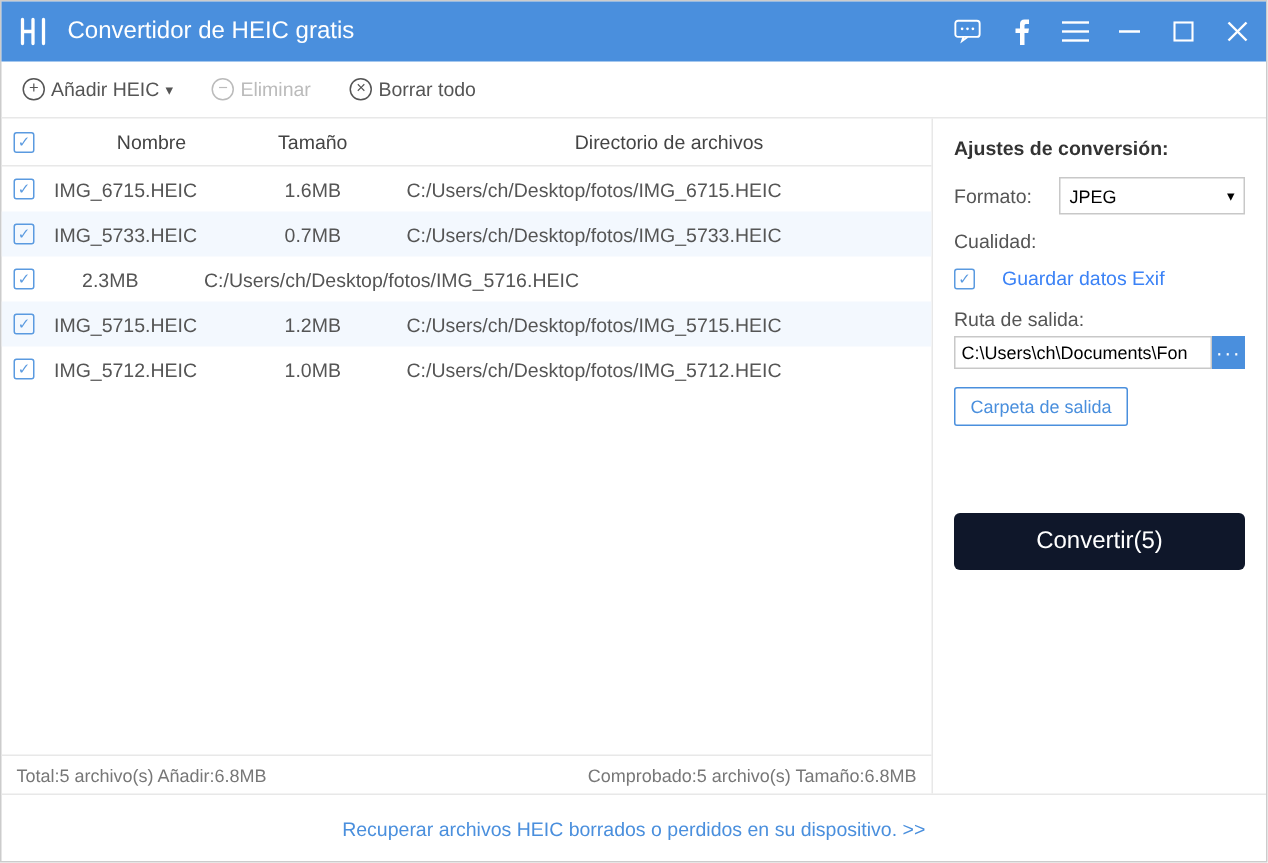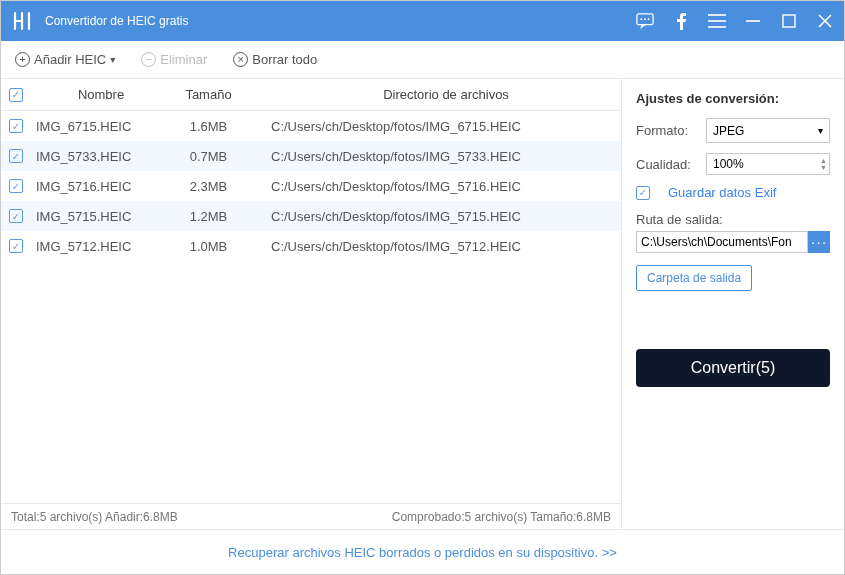--- a/index.html
+++ b/index.html
@@ -1,20 +1,20 @@
 <!DOCTYPE html>
 <html><head>
 <meta charset="utf-8">
 <style>
 * { box-sizing: border-box; margin: 0; padding: 0; font-family: "Segoe UI", Arial, sans-serif; }
 body { background: #fff; }
 .app-window { width: 845px; height: 575px; border: 1px solid #ccc; display: flex; flex-direction: column; position: relative; }
 .titlebar { height: 40px; background: #4a8fdd; display: flex; align-items: center; padding: 0 10px; color: #fff; }
 .titlebar-logo { width: 22px; height: 22px; margin-right: 12px; display: flex; align-items: center; }
-.titlebar-title { font-size: 12px; flex: 1; }
+.titlebar-title { font-size: 16px; flex: 1; }
 .titlebar-controls { display: flex; gap: 18px; align-items: center; }
 .titlebar-controls > * { width: 18px; height: 18px; display: flex; align-items: center; justify-content: center; cursor: pointer; }
 .toolbar { height: 38px; display: flex; align-items: center; padding: 0 14px; gap: 26px; font-size: 13px; color: #555; border-bottom: 1px solid #e8e8e8; }
 .toolbar-item { display: flex; align-items: center; gap: 4px; cursor: pointer; }
 .toolbar-item.disabled { color: #bbb; cursor: default; }
 .icon-circle { width: 15px; height: 15px; border: 1.5px solid currentColor; border-radius: 50%; display: flex; align-items: center; justify-content: center; font-size: 11px; line-height: 1; }
 .body-split { display: flex; flex: 1; min-height: 0; }
 .left-pane { flex: 1; display: flex; flex-direction: column; border-right: 1px solid #e8e8e8; }
 .table-head { display: flex; align-items: center; height: 32px; border-bottom: 1px solid #e8e8e8; font-size: 13px; color: #444; }
 .col-check { width: 30px; display: flex; align-items: center; justify-content: center; }
@@ -142,21 +142,20 @@
               <div class="checkbox checked"></div>
             </div>
             <div class="col-name">IMG_5733.HEIC</div>
             <div class="col-size">0.7MB</div>
             <div class="col-dir">C:/Users/ch/Desktop/fotos/IMG_5733.HEIC</div>
           </div>
           <div class="row">
             <div class="col-check">
               <div class="checkbox checked"></div>
             </div>
-            <div class="col-name">IMG_5716.HEIC</div>
             <div class="col-size">2.3MB</div>
             <div class="col-dir">C:/Users/ch/Desktop/fotos/IMG_5716.HEIC</div>
           </div>
           <div class="row">
             <div class="col-check">
               <div class="checkbox checked"></div>
             </div>
             <div class="col-name">IMG_5715.HEIC</div>
             <div class="col-size">1.2MB</div>
             <div class="col-dir">C:/Users/ch/Desktop/fotos/IMG_5715.HEIC</div>
@@ -182,27 +181,20 @@
       <div class="setting-row">
         <div class="setting-label">Formato:</div>
         <div class="select-box">
           <span>JPEG</span>
           <span class="caret">▾</span>
         </div>
       </div>
 
       <div class="setting-row">
         <div class="setting-label">Cualidad:</div>
-        <div class="spinner-box">
-          <span>100%</span>
-          <div class="spinner-arrows">
-              <div>▲</div>
-              <div>▼</div>
-            </div>
-        </div>
       </div>
 
       <div class="check-row">
         <div class="checkbox checked"></div>
         <span>Guardar datos Exif</span>
       </div>
 
       <div class="output-label">Ruta de salida:</div>
       <div class="output-row">
         <div class="output-path">C:\Users\ch\Documents\Fon</div>

